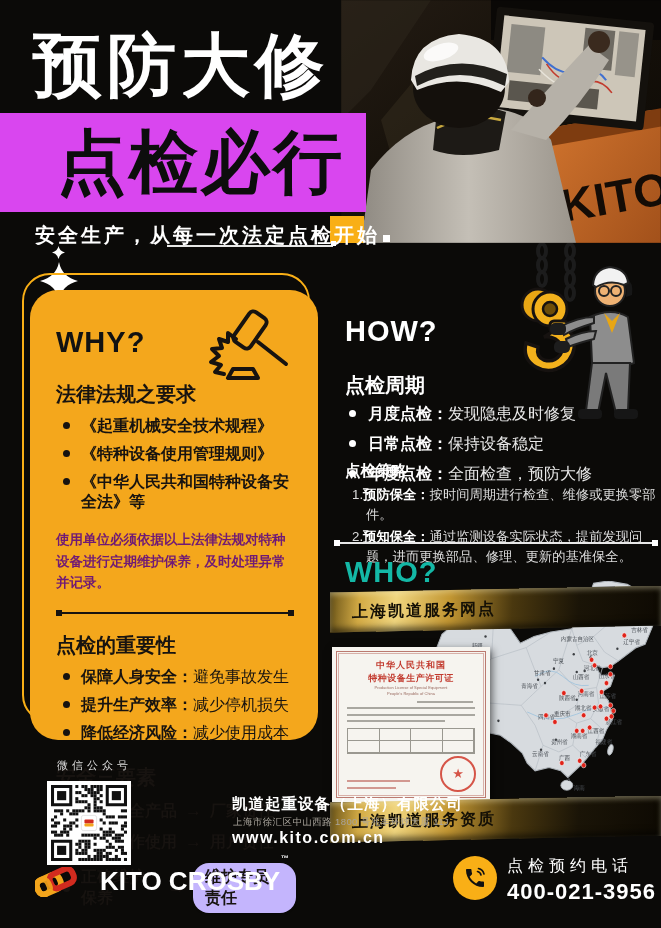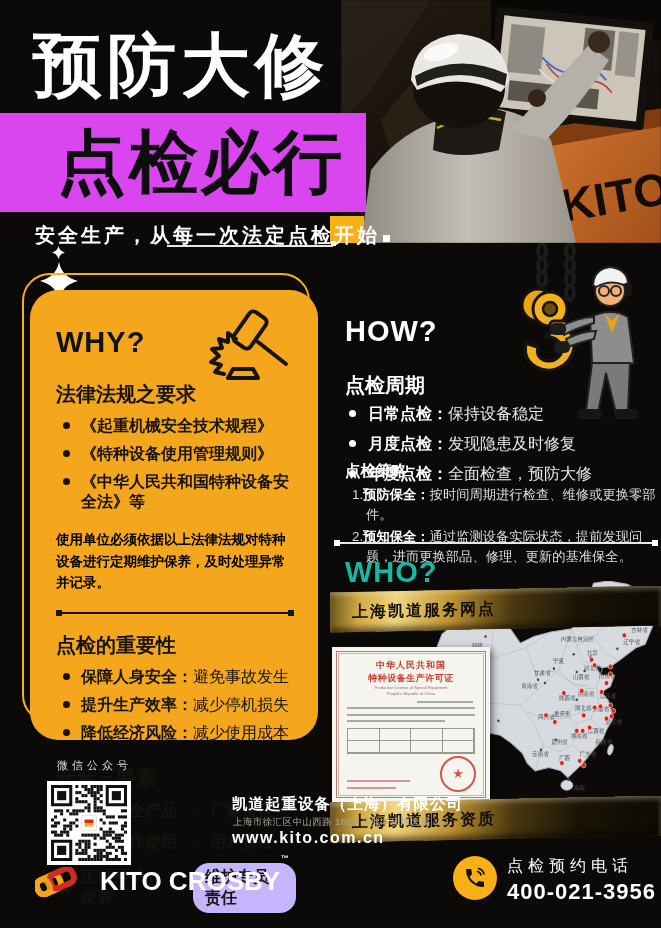--- a/index.html
+++ b/index.html
@@ -22,21 +22,21 @@
   .card-outline{position:absolute;left:22px;top:273px;width:288px;height:450px;border:2.5px solid #F9AF16;border-radius:28px;}
   .card{position:absolute;left:30px;top:290px;width:288px;height:450px;background:#F4A71C;border-radius:28px;color:#111;padding:36px 22px 0 26px;}
   .why-title{font-size:29px;font-weight:900;letter-spacing:1px;color:#121212;}
   .gavel{position:absolute;top:18px;right:22px;}
   .card h3{margin:0;font-size:20px;font-weight:900;color:#171310;}
   .law-heading{margin-top:22px !important;}
   .blist{list-style:none;margin:8px 0 0 0;padding:0;}
   .blist li{position:relative;padding-left:25px;font-size:16px;font-weight:800;color:#171310;margin:7px 0;line-height:1.3;}
   .blist li::before{content:'';position:absolute;left:7px;top:6px;width:7px;height:7px;border-radius:50%;background:#171310;}
   .blist .val{font-weight:500;}
-  .law-note{margin-top:16px;font-size:13.5px;font-weight:600;color:#000000;line-height:1.6;width:242px;}
+  .law-note{margin-top:16px;font-size:13.5px;font-weight:600;color:#701a75;line-height:1.6;width:242px;}
   .rule-dark{position:relative;margin:18px 4px 0 2px;height:2.5px;background:#171310;}
   .rule-dark::before,.rule-dark::after{content:'';position:absolute;top:-1.5px;width:6px;height:6px;background:#171310;}
   .rule-dark::before{left:-2px;} .rule-dark::after{right:-2px;}
   .imp-heading{margin-top:18px !important;}
   .ele-heading{margin-top:20px !important;}
   .erow{position:relative;display:flex;align-items:center;gap:8px;padding-left:25px;margin:10px 0;font-size:16px;color:#171310;}
   .erow::before{content:'';position:absolute;left:7px;top:50%;margin-top:-3px;width:7px;height:7px;border-radius:50%;background:#171310;}
   .erow .lab{font-weight:900;}
   .erow .arr{font-weight:900;font-size:17px;}
   .erow .val{font-weight:600;}
@@ -256,22 +256,22 @@
         <circle cx="122" cy="48" r="5" fill="none" stroke="#222" stroke-width="2"></circle>
         <path d="M128,40 Q134,44 132,54 L138,52 Q140,40 132,34 Z" fill="#171717"></path>
         <path d="M99,42 Q100,26 116,24 Q133,26 134,40 L130,42 Q116,36 102,44 Z" fill="#f2f2f2" stroke="#222" stroke-width="2"></path>
       </g>
     </svg>
   </div>
 
   <div class="how-title">HOW?</div>
   <div class="rc-h3 cycle-heading">点检周期</div>
   <ul class="cycle-list">
+    <li><span class="lab">月度点检：</span><span>发现隐患及时修复</span></li>
     <li><span class="lab">日常点检：</span><span>保持设备稳定</span></li>
-    <li><span class="lab">月度点检：</span><span>发现隐患及时修复</span></li>
     <li><span class="lab">年度点检：</span><span>全面检查，预防大修</span></li>
   </ul>
   <div class="rc-h3 strat-heading">点检策略</div>
   <ol class="strat-list">
     <li><span>1.</span><span class="lab">预防保全：</span><span>按时间周期进行检查、维修或更换零部件。</span></li>
     <li><span>2.</span><span class="lab">预知保全：</span><span>通过监测设备实际状态，提前发现问题，进而更换部品、修理、更新的基准保全。</span></li>
   </ol>
   <div class="rule-light"></div>
 
   <div class="who-title">WHO?</div>

